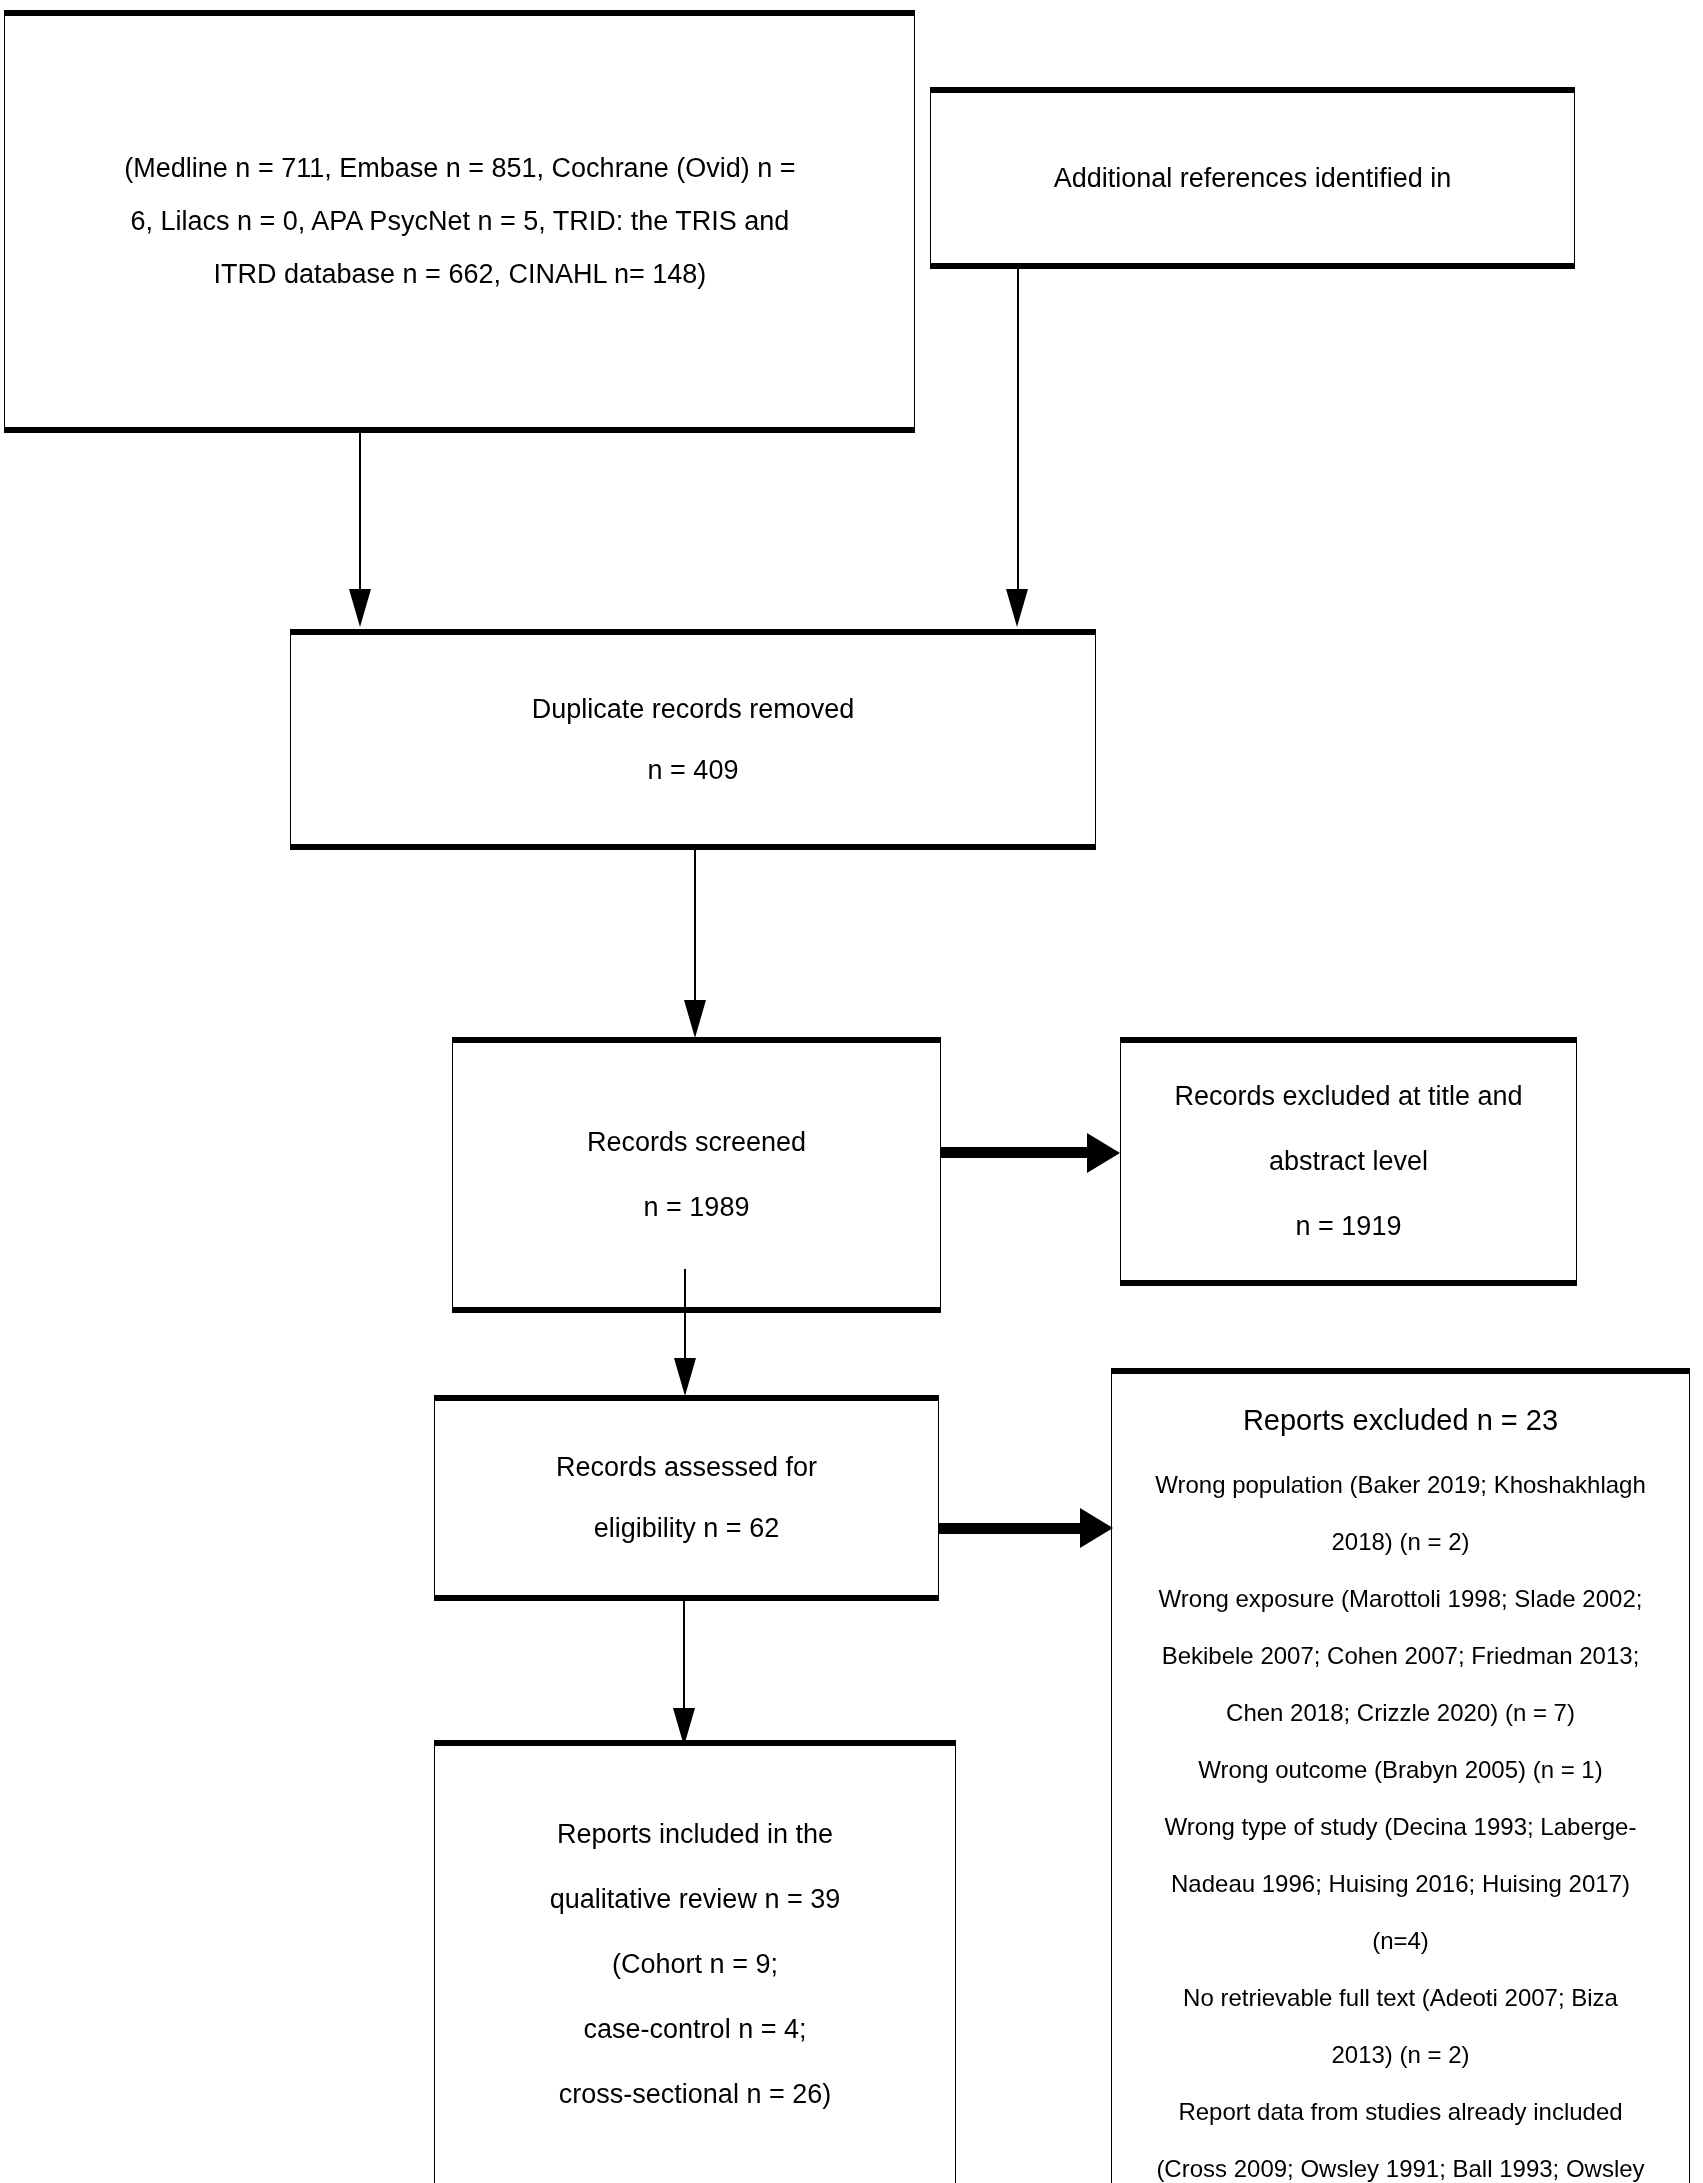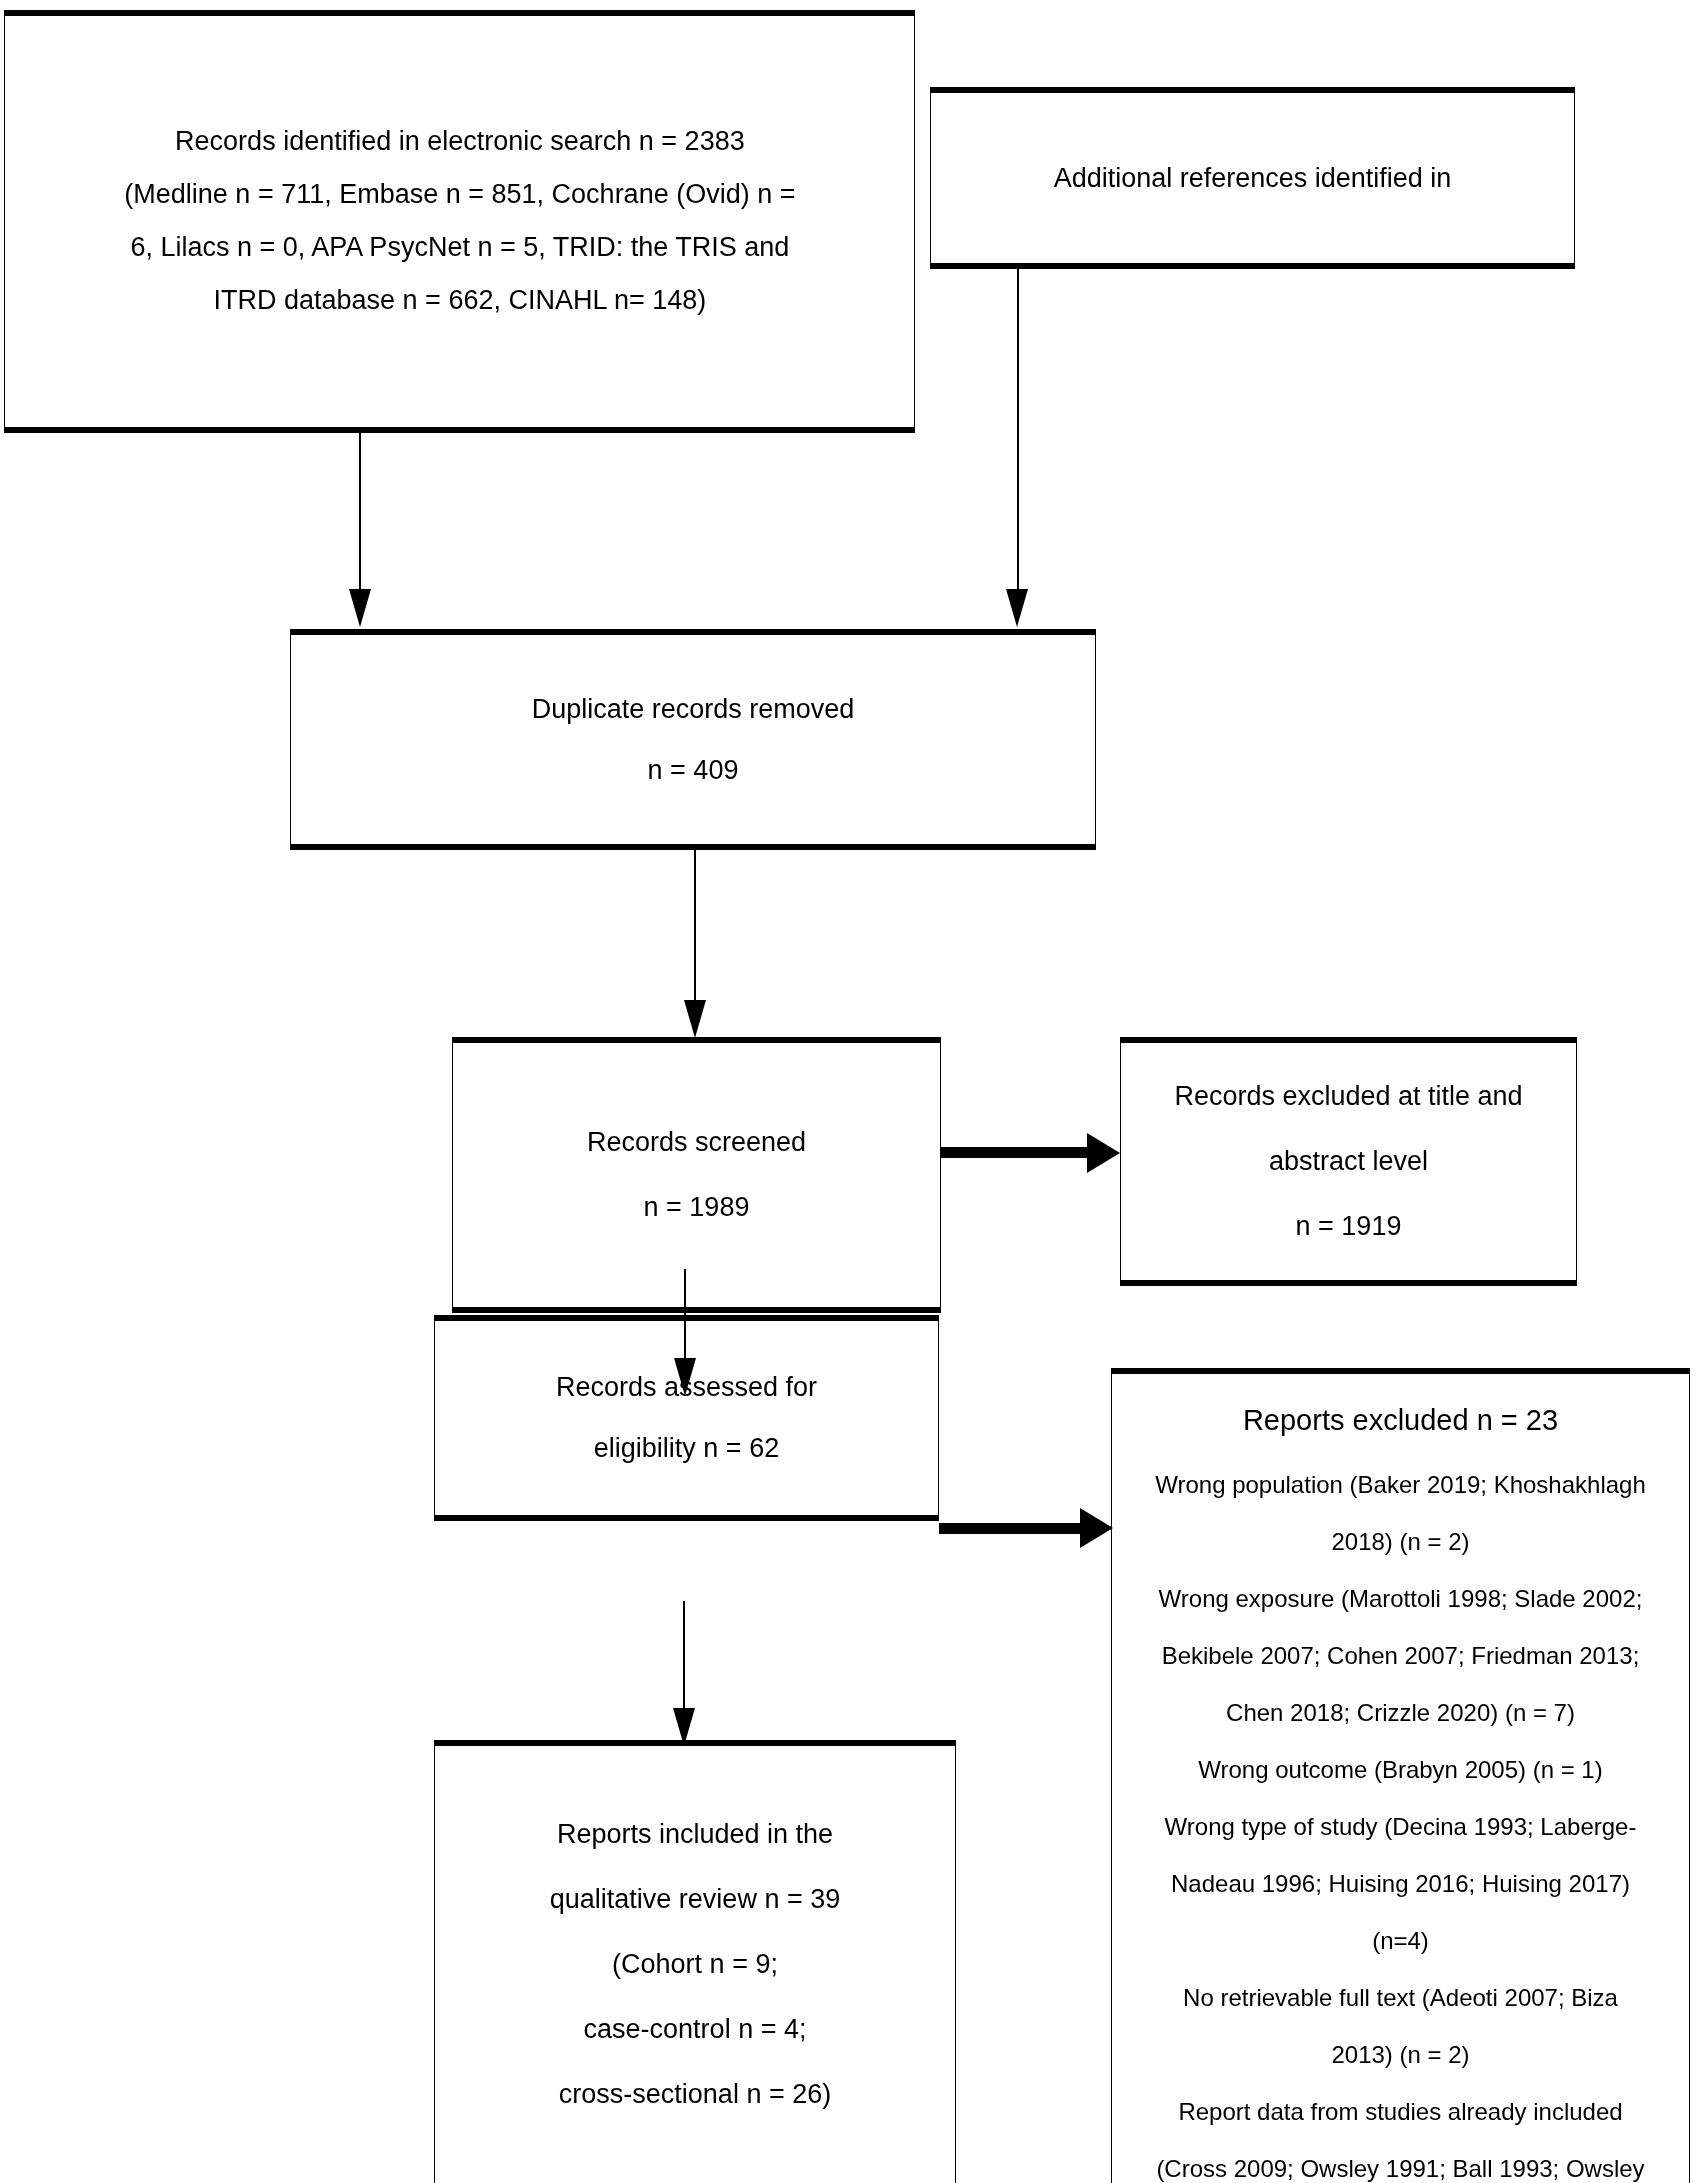--- a/index.html
+++ b/index.html
@@ -55,21 +55,21 @@
   }
   #box-records-screened {
     left: 452px; top: 1037px; width: 489px; height: 276px;
     font-size: 27px; line-height: 65px;
   }
   #box-records-excluded {
     left: 1120px; top: 1037px; width: 457px; height: 249px;
     font-size: 27px; line-height: 65px;
   }
   #box-records-assessed {
-    left: 434px; top: 1315px; width: 505px; height: 206px;
+    left: 434px; top: 1395px; width: 505px; height: 206px;
     font-size: 27px; line-height: 61px;
   }
   #box-reports-excluded {
     left: 1111px; top: 1368px; width: 579px; height: 1106px;
     font-size: 24px; line-height: 57px;
     justify-content: flex-start;
     padding-top: 20px;
   }
   #box-reports-excluded .title {
     font-size: 29px;
@@ -107,21 +107,20 @@
     border-bottom: 20px solid transparent;
     border-left: 33px solid #000000;
   }
 </style>
 </head>
 <body>
 
 <div id="canvas">
 
   <div class="box" id="box-records-identified">
-    <span class="line">Records identified in electronic search n = 2383</span>
     <span class="line">(Medline n = 711, Embase n = 851, Cochrane (Ovid) n =</span>
     <span class="line">6, Lilacs n = 0, APA PsycNet n = 5, TRID: the TRIS and</span>
     <span class="line">ITRD database n = 662, CINAHL n= 148)</span>
   </div>
 
   <div class="box" id="box-additional-references">
     <span class="line">Additional references identified in</span>
   </div>
 
   <div class="box" id="box-duplicate-records">

